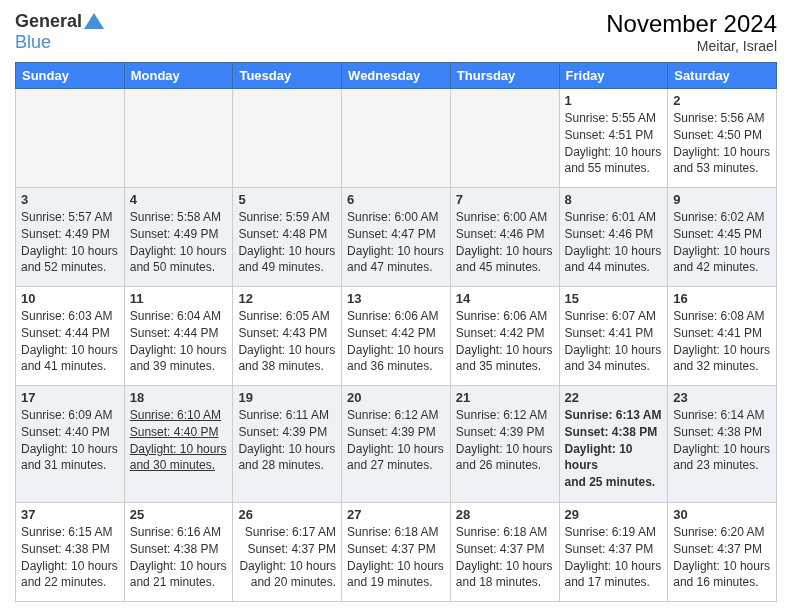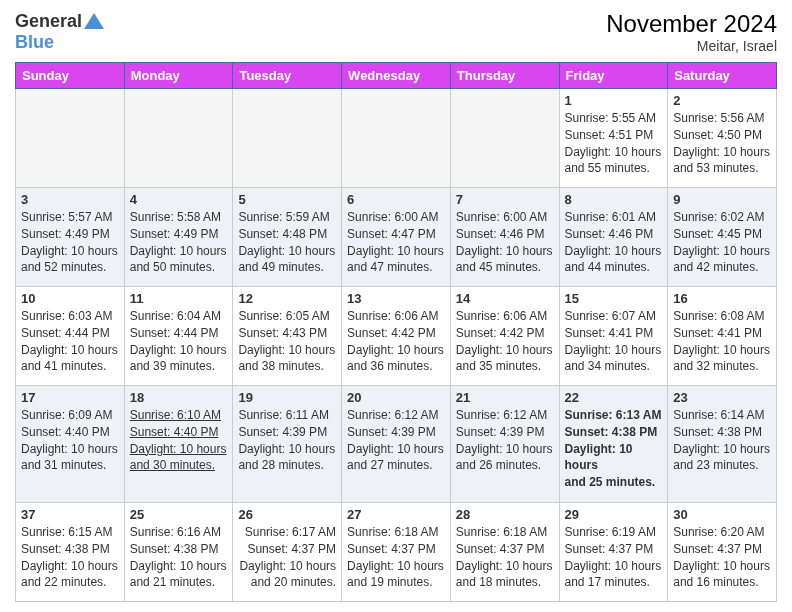--- a/index.html
+++ b/index.html
@@ -32,21 +32,21 @@
       display: flex;
       align-items: center;
     }
     .logo-general {
       font-size: 18px;
       font-weight: bold;
       color: #333;
     }
     .logo-blue {
       font-size: 18px;
-      font-weight: bold;
+      font-weight: normal;
       color: #4a90d9;
     }
     .logo-triangle {
       width: 0;
       height: 0;
       border-left: 10px solid transparent;
       border-right: 10px solid transparent;
       border-bottom: 16px solid #4a90d9;
       margin-left: 2px;
       margin-bottom: 2px;
@@ -64,21 +64,21 @@
       color: #404040;
     }
     .calendar {
       flex: 1;
       border: 1px solid #ccc;
       border-collapse: collapse;
       width: 100%;
       table-layout: fixed;
     }
     .calendar th {
-      background: #d946ef;
+      background: #3b82f6;
       color: #fff;
       text-align: left;
       padding: 5px 6px;
       font-size: 13px;
       border: 1px solid #3a6aaa;
     }
     .calendar td {
       border: 1px solid #ccc;
       vertical-align: top;
       padding: 4px 5px;

